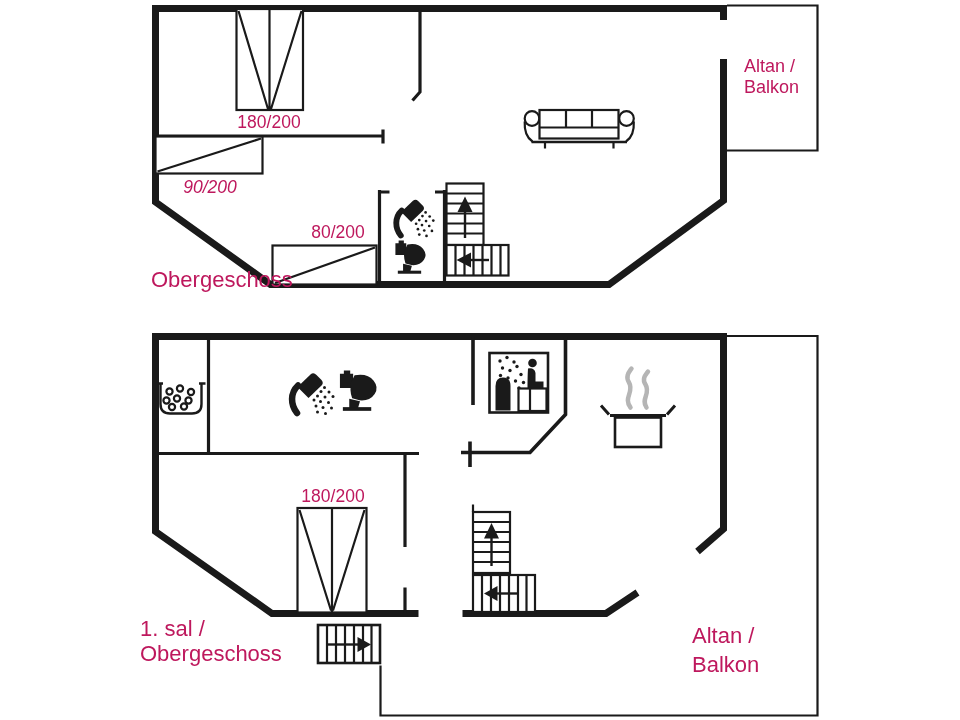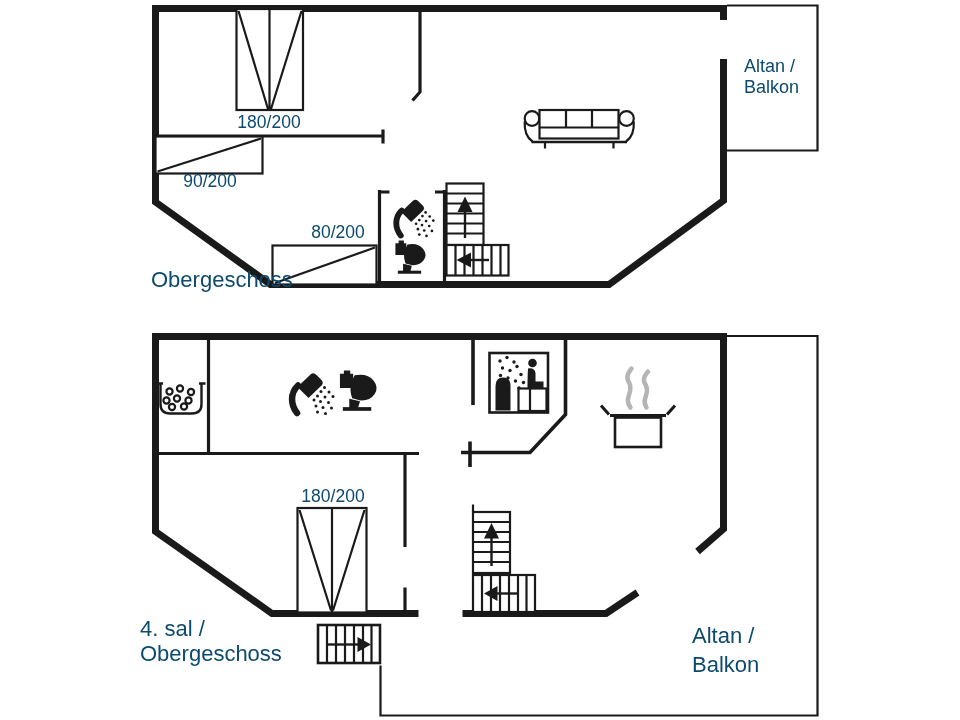--- a/index.html
+++ b/index.html
@@ -11,21 +11,21 @@
   .iw{stroke:#1a1a1a;fill:none;stroke-width:3.2;stroke-linecap:butt;}
   .iw4{stroke:#1a1a1a;fill:none;stroke-width:3.6;stroke-linecap:butt;}
   .thin{stroke:#1a1a1a;fill:none;stroke-width:2.2;}
   .t24{stroke:#1a1a1a;fill:none;stroke-width:2.4;}
   .t26{stroke:#1a1a1a;fill:none;stroke-width:2.6;}
   .t3{stroke:#1a1a1a;fill:none;stroke-width:3;}
   .fw{fill:#fff;}
   .blk{fill:#1a1a1a;stroke:none;}
   .steam{stroke:#b5b5b5;fill:none;stroke-width:4.5;stroke-linecap:round;}
   use{color:#1a1a1a;}
-  .lbl{position:absolute;color:#0c4a6e;white-space:nowrap;}
+  .lbl{position:absolute;color:#be185d;white-space:nowrap;}
   .dim{font-size:17.5px;}
   .room{font-size:22px;line-height:24.5px;}
   .balc-sm{font-size:18px;line-height:20.5px;}
   .balc-lg{font-size:22px;line-height:28.5px;}
   .ctr{transform:translateX(-50%);}
 </style>
 </head>
 <body>
 
 <div id="stage">
@@ -192,38 +192,38 @@
       <rect class="t26 fw" x="318" y="625" width="62" height="38"></rect>
       <path class="thin" d="M327 625 V663 M336 625 V663 M345 625 V663 M354 625 V663 M363 625 V663 M371.5 625 V663"></path>
       <path class="t24" d="M326 644.5 H358"></path>
       <polygon class="blk" points="371,644.5 357.5,637 357.5,652"></polygon>
     </g>
   </g>
 </svg>
 
 <div class="lbl dim ctr" style="left:269px;top:112px;">180/200</div>
 
-<div class="lbl dim ctr" style="left:210px;top:171px;">90/200</div>
+<div class="lbl dim ctr" style="left:210px;top:177px;font-style:italic;">90/200</div>
 
 <div class="lbl dim ctr" style="left:330px;top:221.5px;margin-left:8px;">80/200</div>
 
 <div class="lbl balc-sm" style="left:744px;top:56px;">
   <div>Altan /</div>
   <div>Balkon</div>
 </div>
 
 <div class="lbl room" style="left:151px;top:268px;">
   <div>Obergeschoss</div>
 </div>
 
 <div class="lbl dim ctr" style="left:333px;top:486px;">180/200</div>
 
 <div class="lbl balc-lg" style="left:692px;top:622px;">
   <div>Altan /</div>
   <div>Balkon</div>
 </div>
 
 <div class="lbl room" style="left:140px;top:617px;">
-  <div>4. sal /</div>
+  <div>1. sal /</div>
   <div>Obergeschoss</div>
 </div>
 
 </div>
 
 </body></html>

